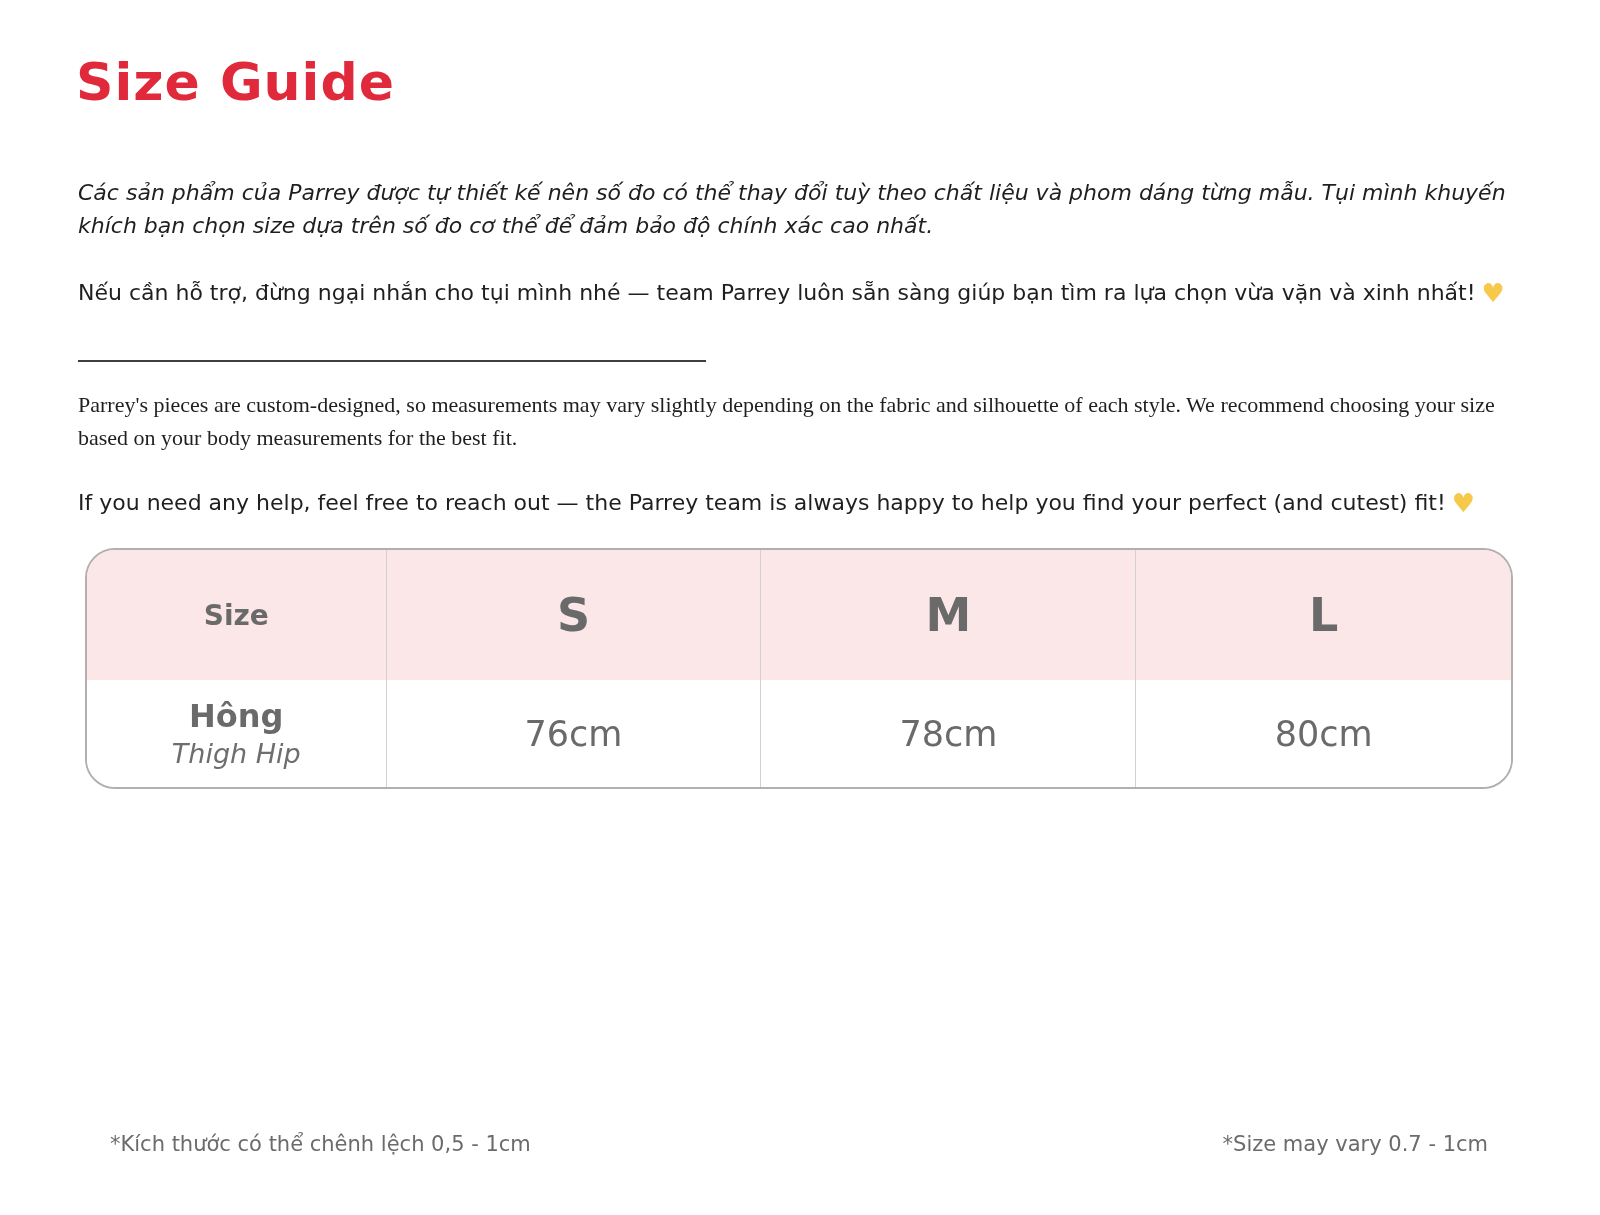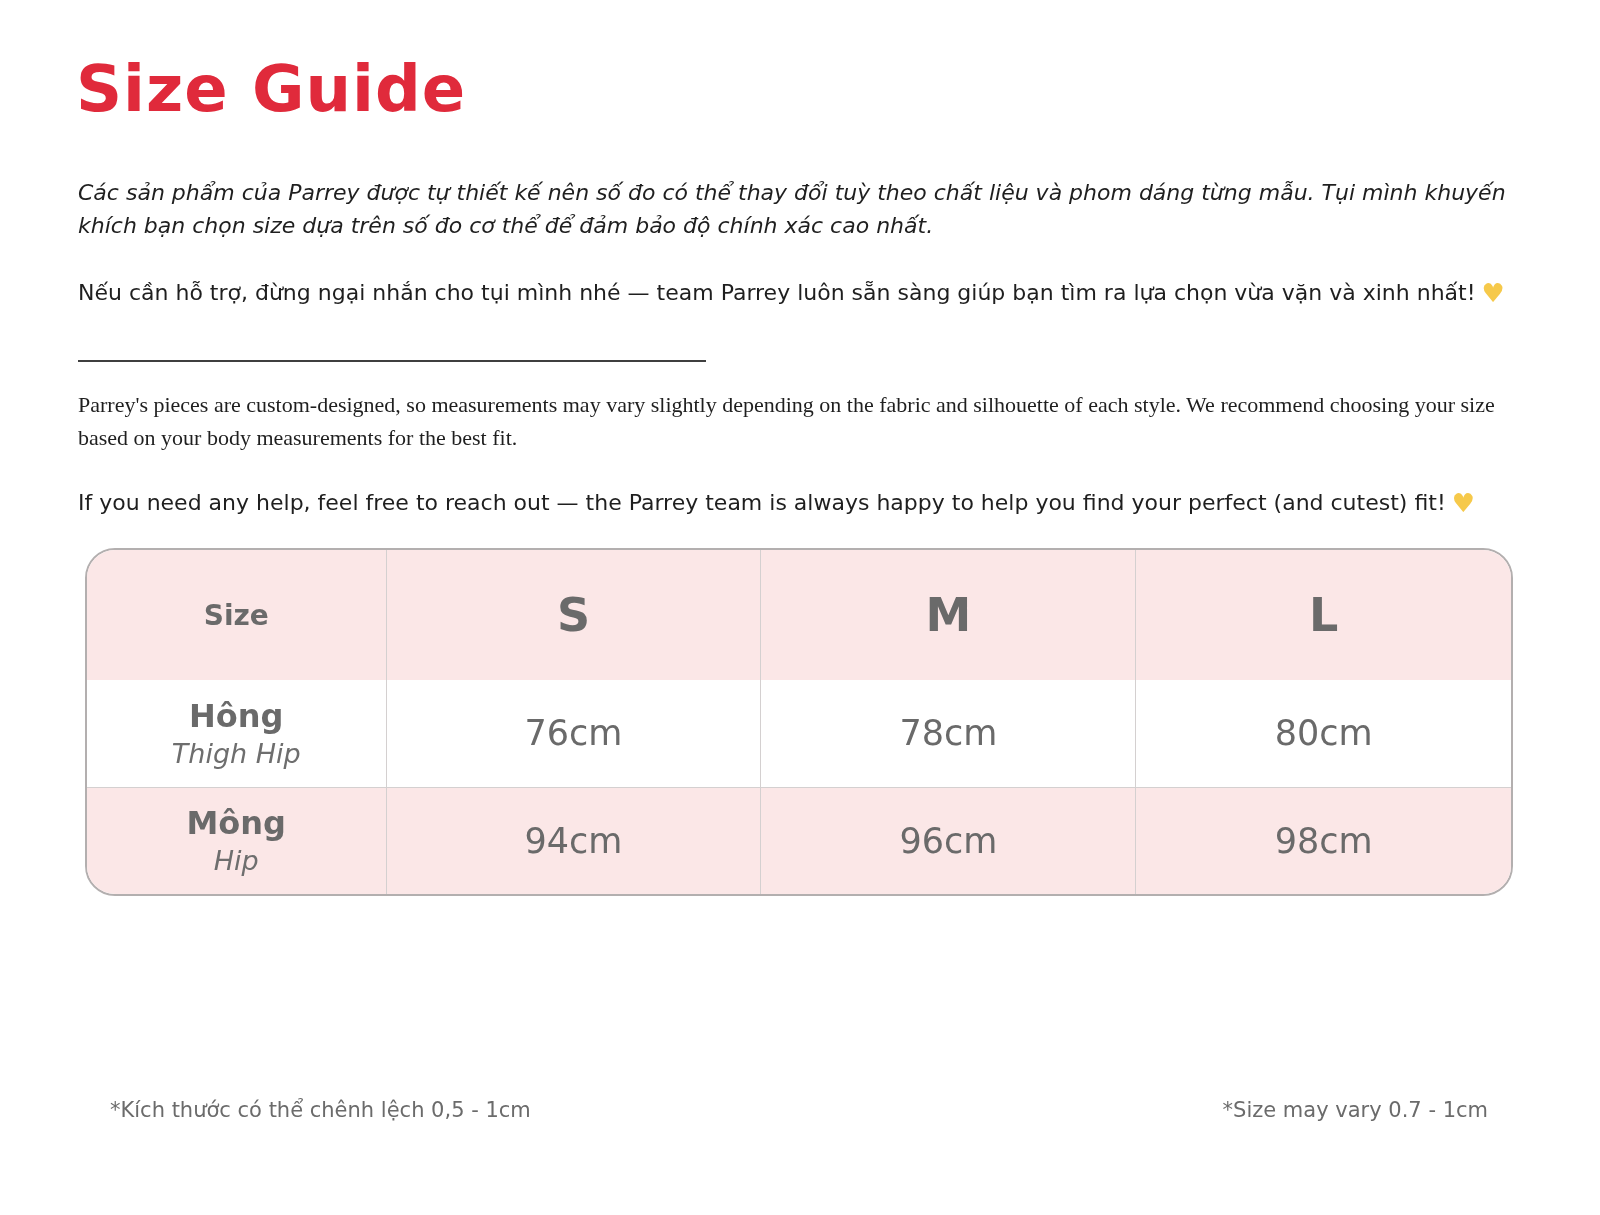--- a/index.html
+++ b/index.html
@@ -20,21 +20,21 @@
   .page{
     position:relative;
     width:1600px;
     height:1215px;
     background:#ffffff;
     overflow:hidden;
   }
   .page-title{
     position:absolute;
     left:76px; top:52px;
-    font-size:64px;
+    font-size:52px;
     font-weight:800;
     letter-spacing:1px;
     color:var(--accent);
   }
   .para{
     position:absolute;
     left:78px;
     width:1462px;
     font-size:22px;
     line-height:1.5;
@@ -102,21 +102,21 @@
   }
   .label-en{
     font-size:27px;
     font-style:italic;
     line-height:1.3;
     color:#6e6e6e;
   }
   .cell-value{font-size:35px;}
   .notes{
     position:absolute;
-    left:85px; top:1098px;
+    left:85px; top:1132px;
     width:1428px;
     display:flex;
     justify-content:space-between;
     padding:0 25px;
     font-size:21px;
     color:#6b6b6b;
   }
 </style>
 </head>
 <body>
@@ -148,29 +148,20 @@
       <tbody>
         <tr>
           <td>
             <div class="label-vi">Hông</div>
             <div class="label-en">Thigh Hip</div>
           </td>
           <td class="cell-value">76cm</td>
           <td class="cell-value">78cm</td>
           <td class="cell-value">80cm</td>
         </tr>
-        <tr>
-          <td>
-            <div class="label-vi">Mông</div>
-            <div class="label-en">Hip</div>
-          </td>
-          <td class="cell-value">94cm</td>
-          <td class="cell-value">96cm</td>
-          <td class="cell-value">98cm</td>
-        </tr>
       </tbody>
     </table>
   </div>
 
   <div class="notes">
     <span>*Kích thước có thể chênh lệch 0,5 - 1cm</span>
     <span>*Size may vary 0.7 - 1cm</span>
   </div>
 
 </div>

